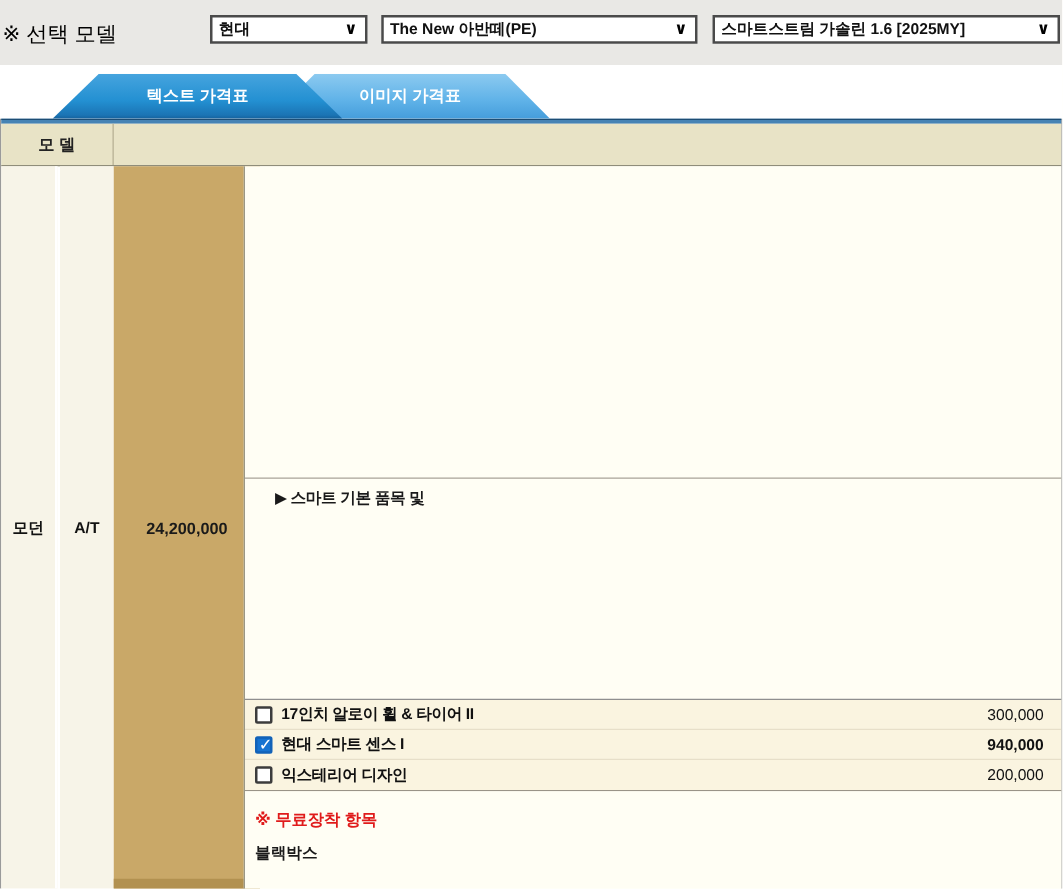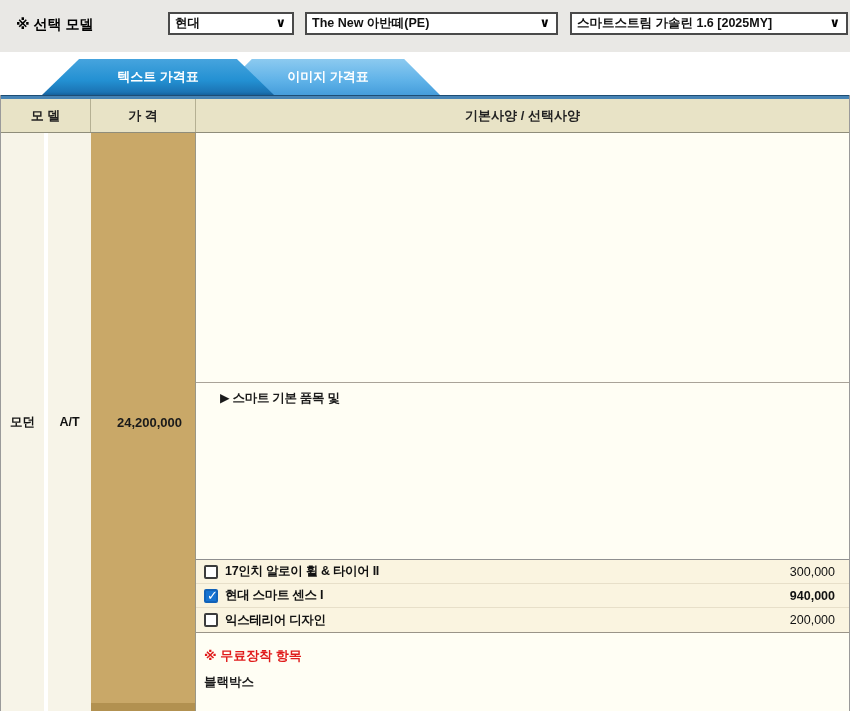--- a/index.html
+++ b/index.html
@@ -2,21 +2,21 @@
 <html><head>
 <meta charset="utf-8">
 <style>
   * { margin:0; padding:0; box-sizing:border-box; }
   html,body { width:850px; height:711px; background:#fff; }
   body { font-family:"Liberation Sans","DejaVu Sans",sans-serif; color:#111; }
   .screen { position:relative; width:850px; height:711px; overflow:hidden; background:#fff; }
 
   
   .topbar { position:absolute; left:0; top:0; width:850px; height:52px; background:#e9e8e5; }
-  .topbar-label { position:absolute; left:16px; top:16px; font-size:14px; font-weight:700; color:#000; }
+  .topbar-label { position:absolute; left:2px; top:16px; font-size:17px; font-weight:400; color:#000; }
   .select { position:absolute; top:12px; height:23px; background:#fff; border:2px solid #4a4a4a;
             display:flex; align-items:center; font-size:12.5px; font-weight:700; padding:0 22px 0 5px; cursor:pointer; }
   .select .caret { position:absolute; right:6px; top:1px; font-size:13px; font-weight:900; color:#000; }
   .sel-brand { left:168px; width:126px; }
   .sel-model { left:305px; width:253px; }
   .sel-trim  { left:570px; width:278px; }
 
   
   .tab { position:absolute; top:59px; height:36px; display:flex; align-items:center; justify-content:center;
          color:#fff; font-size:13px; font-weight:700; cursor:pointer;
@@ -93,22 +93,20 @@
   </div>
 
   <div class="tab tab-active">텍스트 가격표</div>
   <div class="tab tab-inactive">이미지 가격표</div>
 
   <div class="price-table">
     <div class="table-topline"></div>
 
     <div class="thead">
       <div class="th th-model">모 델</div>
-      <div class="th th-price">가 격</div>
-      <div class="th th-spec">기본사양 / 선택사양</div>
     </div>
 
     <div class="tbody">
       <div class="cell-model-name">모던</div>
       <div class="cell-transmission">A/T</div>
       <div class="cell-price">
         <span>24,200,000</span>
         <div class="price-bottom-strip"></div>
       </div>
 

